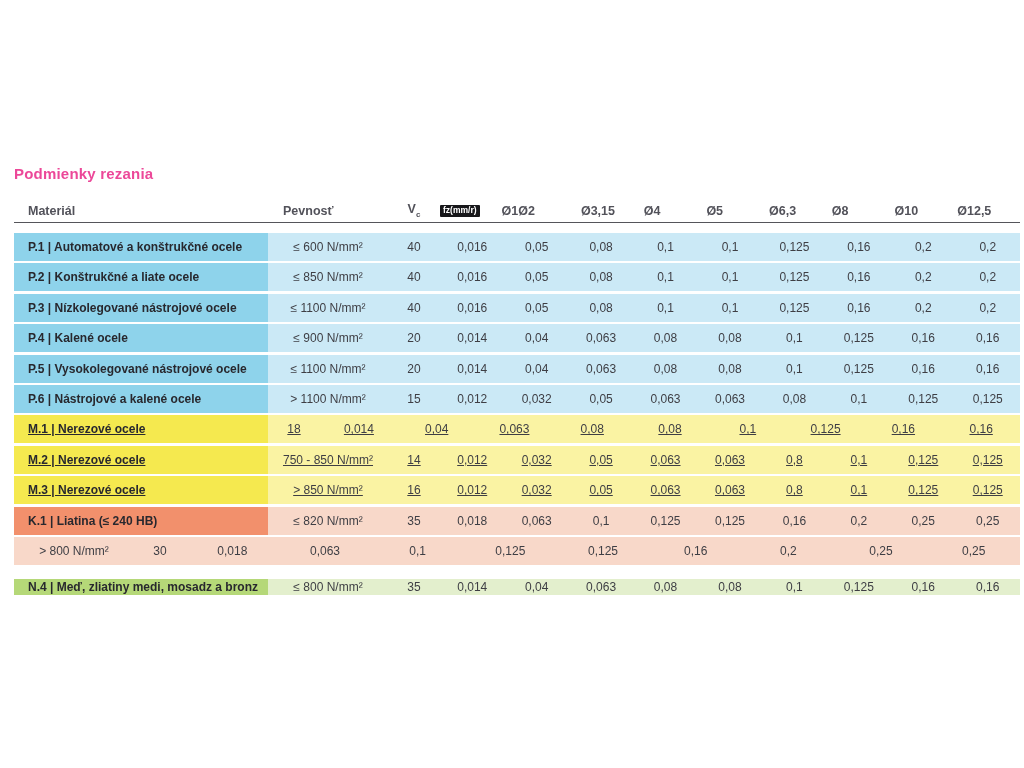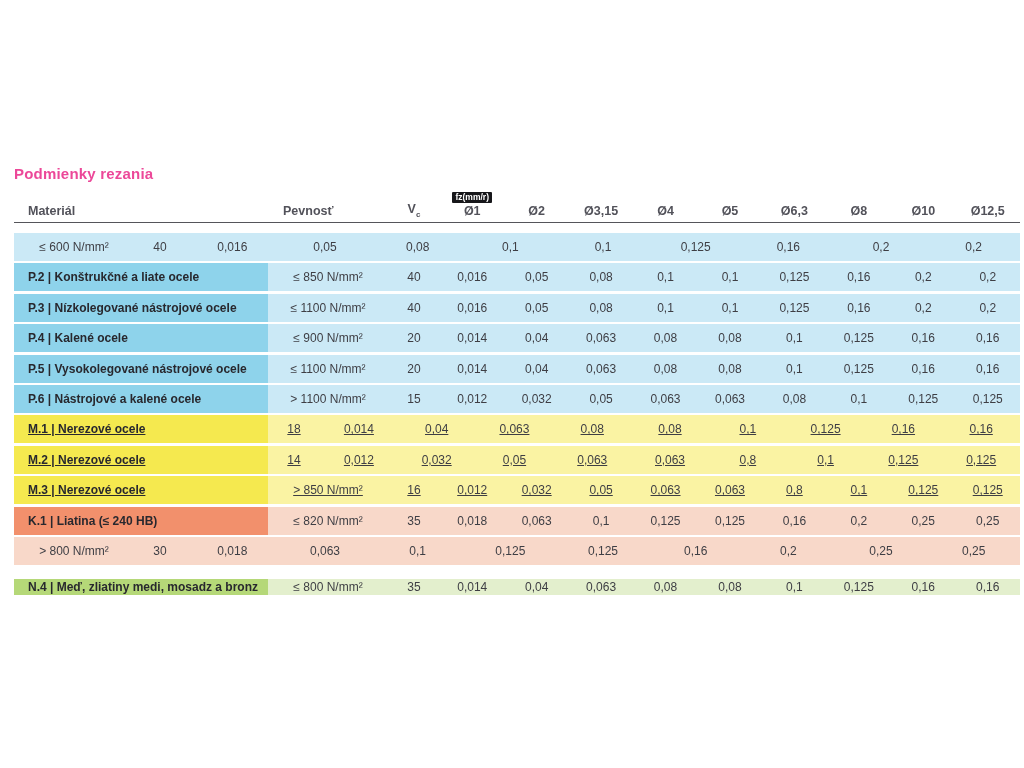--- a/index.html
+++ b/index.html
@@ -8,21 +8,21 @@
   .content { padding: 165px 0 0 14px; }
   .title { font-size: 15px; font-weight: bold; color: #ec4899; letter-spacing: 0.2px; }
   .table { margin-top: 10px; width: 1006px; }
 
   .thead { display: flex; align-items: flex-end; height: 31px; border-bottom: 1px solid #55555a; padding-bottom: 3px; }
   .hcell { font-weight: bold; color: #52525a; font-size: 12.5px; line-height: 1.1; }
   .hcell.material { width: 254px; padding-left: 14px; }
   .hcell.pevnost { width: 120px; padding-left: 15px; }
   .hcell.vc { width: 52px; text-align: center; }
   .hcell.vc sub { font-size: 8px; font-weight: bold; }
-  .hcell.dia { flex: 1; display: flex; flex-direction: column; align-items: center; justify-content: flex-start; }
+  .hcell.dia { flex: 1; display: flex; flex-direction: row; align-items: center; justify-content: flex-start; gap: 22px; }
   .badge { background: #17171a; color: #ffffff; font-size: 8.5px; font-weight: bold; padding: 1px 3px; margin-bottom: 2px; border-radius: 1px; white-space: nowrap; }
 
   .tbody { margin-top: 10px; }
   .row { display: flex; height: 28px; margin-bottom: 2.4px; }
   .cell { display: flex; align-items: center; justify-content: center; font-size: 12px; color: #3e3e44; }
   .cell.material { width: 254px; justify-content: flex-start; padding-left: 14px; font-weight: bold; color: #28282e; }
   .cell.pevnost { width: 120px; }
   .cell.vc { width: 52px; }
   .cell.fz { flex: 1; }
 
@@ -70,20 +70,21 @@
         </div>
       <div class="hcell dia">
           <span class="dlabel">Ø10</span>
         </div>
       <div class="hcell dia">
           <span class="dlabel">Ø12,5</span>
         </div>
     </div>
     <div class="tbody">
   <div class="row g-P">
+    <div class="cell material">P.1 | Automatové a konštrukčné ocele</div>
     <div class="cell pevnost">≤ 600 N/mm²</div>
     <div class="cell vc">40</div>
   <div class="cell fz">0,016</div>
           <div class="cell fz">0,05</div>
           <div class="cell fz">0,08</div>
           <div class="cell fz">0,1</div>
           <div class="cell fz">0,1</div>
           <div class="cell fz">0,125</div>
           <div class="cell fz">0,16</div>
           <div class="cell fz">0,2</div>
@@ -174,20 +175,21 @@
           <div class="cell fz">0,08</div>
           <div class="cell fz">0,08</div>
           <div class="cell fz">0,1</div>
           <div class="cell fz">0,125</div>
           <div class="cell fz">0,16</div>
           <div class="cell fz">0,16</div>
         </div>
 
   <div class="row g-M">
     <div class="cell material">M.2 | Nerezové ocele</div>
+    <div class="cell pevnost">750 - 850 N/mm²</div>
     <div class="cell vc">14</div>
   <div class="cell fz">0,012</div>
           <div class="cell fz">0,032</div>
           <div class="cell fz">0,05</div>
           <div class="cell fz">0,063</div>
           <div class="cell fz">0,063</div>
           <div class="cell fz">0,8</div>
           <div class="cell fz">0,1</div>
           <div class="cell fz">0,125</div>
           <div class="cell fz">0,125</div>

